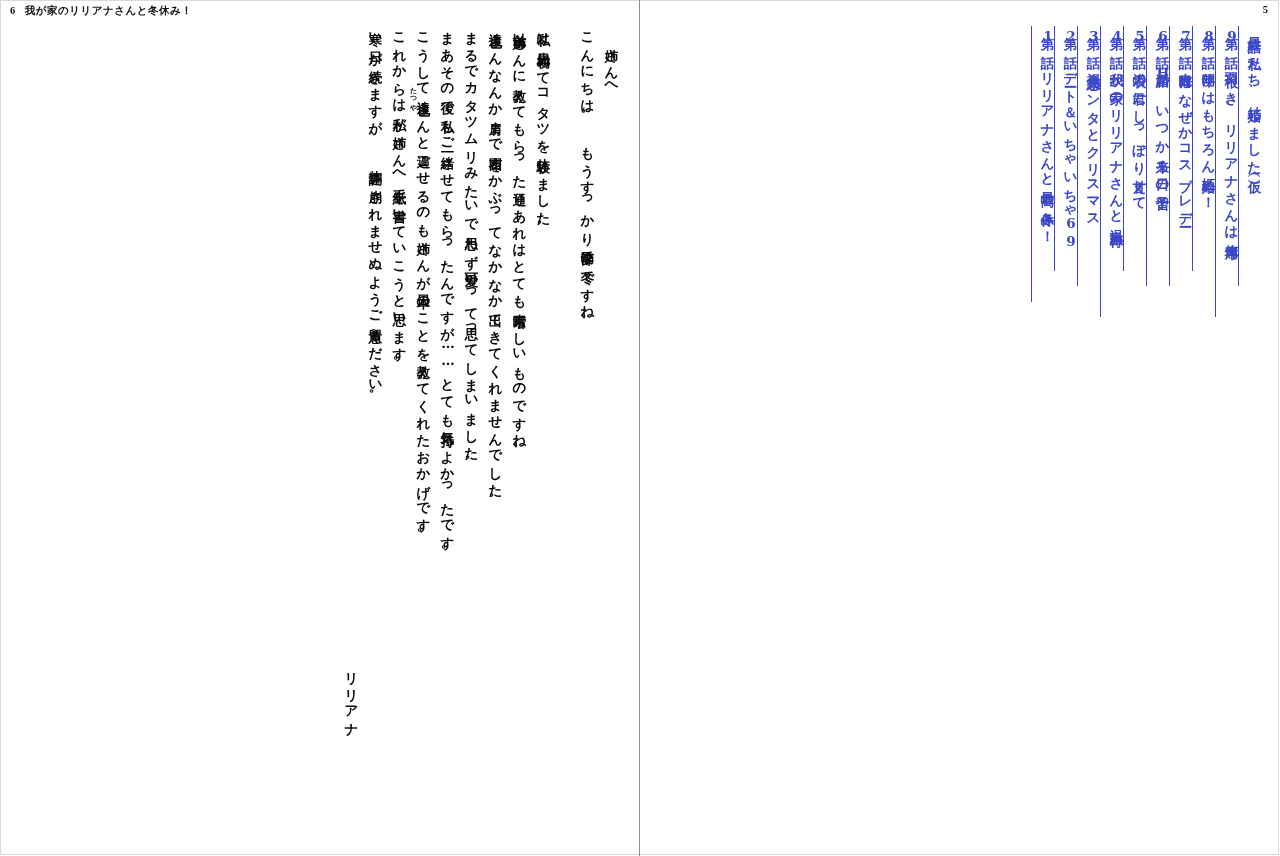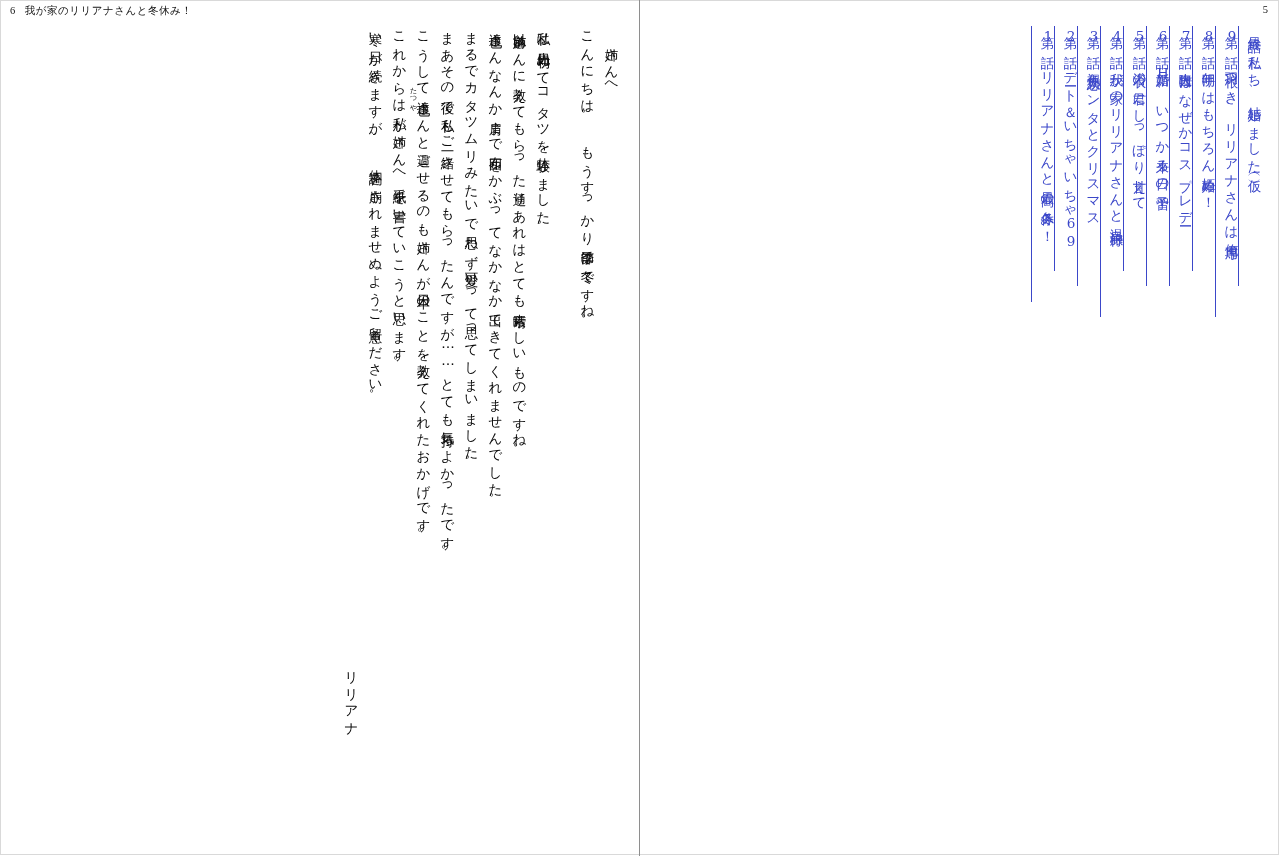--- a/index.html
+++ b/index.html
@@ -12,20 +12,21 @@
     height: 856px;
     font-family: "Liberation Serif", "DejaVu Serif", serif;
     overflow: hidden;
   }
   .spread {
     position: relative;
     width: 1280px;
     height: 856px;
     background: #ffffff;
     display: block;
+    font-weight: bold;
   }
   
   .spread::before {
     content: "";
     position: absolute;
     left: 0; top: 0;
     width: 1279px; height: 855px;
     border: 1px solid #d9d9d9;
     box-sizing: border-box;
     pointer-events: none;

